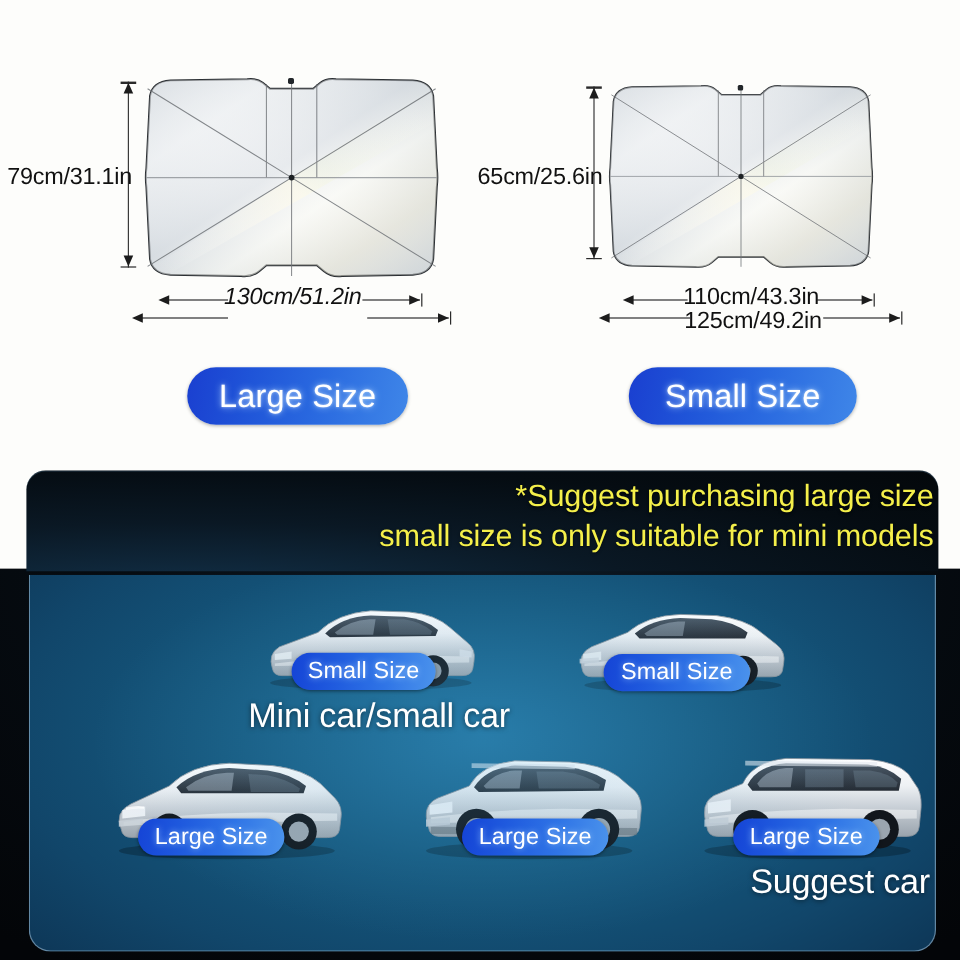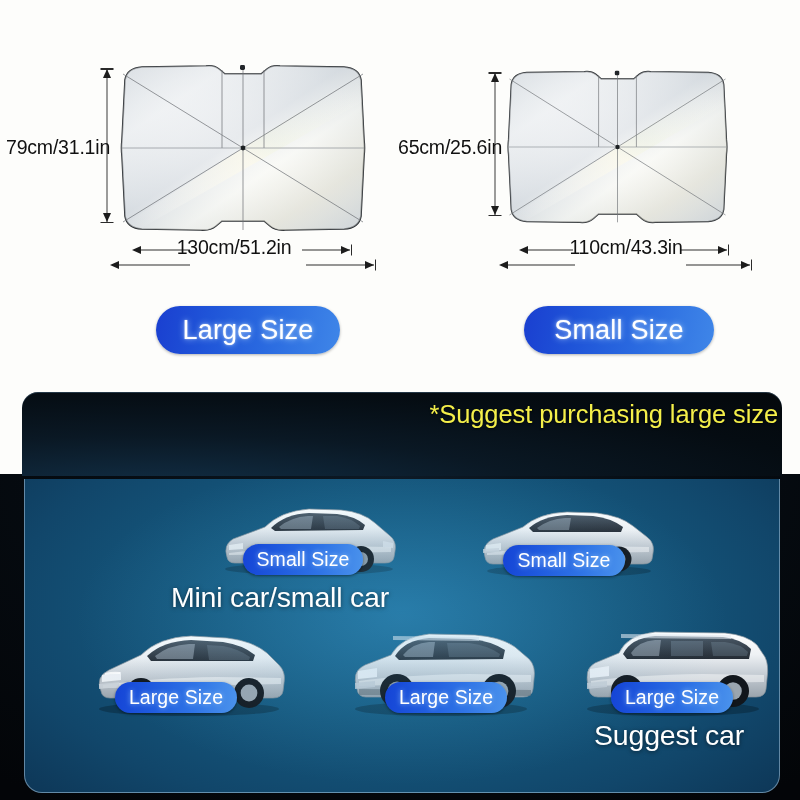--- a/index.html
+++ b/index.html
@@ -99,21 +99,21 @@
     position:absolute;display:flex;align-items:center;justify-content:center;
     height:31px;border-radius:16px;
     background:linear-gradient(96deg,#1544d6 0%,#1f5ade 30%,#2f74e6 65%,#4b93ec 100%);
     box-shadow:0 1px 3px rgba(0,0,0,.45);z-index:5;
   }
   .mini-badge span{
     color:#fff;font-size:19.5px;letter-spacing:.1px;
     text-shadow:0 0 5px rgba(170,215,255,.8);
   }
   .card-label{
-    position:absolute;width:100%;text-align:center;color:#fff;
+    position:absolute;width:100%;text-align:right;color:#fff;
     font-size:28.5px;letter-spacing:-.2px;white-space:nowrap;
     text-shadow:0 1px 4px rgba(0,0,0,.55);z-index:4;
   }
 </style>
 </head>
 <body>
 
 <div id="stage">
 
   <div class="top-section">
@@ -176,21 +176,21 @@
       </div>
       <div class="vdim-label" style="left:6px;top:136px;">79cm/31.1in</div>
 
       <div class="hdim" style="left:128px;top:244px;width:232px;">
         <div class="hline" style="left:6px;width:56px;"></div>
         <div class="hline" style="right:10px;width:48px;"></div>
         <div class="arw l" style="left:4px;"></div>
         <div class="arw r" style="right:10px;"></div>
         <div class="tick" style="right:8px;"></div>
       </div>
-      <div class="hdim-label" style="left:118px;top:236px;width:232px;">130cm/51.2in</div>
+      <div class="hdim-label" style="left:128px;top:236px;width:232px;font-style:italic;">130cm/51.2in</div>
 
       <div class="hdim" style="left:106px;top:259px;width:278px;">
         <div class="hline" style="left:6px;width:78px;"></div>
         <div class="hline" style="right:10px;width:68px;"></div>
         <div class="arw l" style="left:4px;"></div>
         <div class="arw r" style="right:10px;"></div>
         <div class="tick" style="right:8px;"></div>
       </div>
 
       <div class="size-badge" style="left:156px;top:306px;width:184px;height:48px;">
@@ -243,32 +243,34 @@
       </div>
       <div class="hdim-label" style="left:115px;top:236px;width:222px;">110cm/43.3in</div>
 
       <div class="hdim" style="left:95px;top:259px;width:265px;">
         <div class="hline" style="left:6px;width:74px;"></div>
         <div class="hline" style="right:10px;width:64px;"></div>
         <div class="arw l" style="left:4px;"></div>
         <div class="arw r" style="right:10px;"></div>
         <div class="tick" style="right:8px;"></div>
       </div>
+      <div class="hdim-label" style="left:95px;top:256px;width:265px;">125cm/49.2in</div>
 
       <div class="size-badge" style="left:124px;top:306px;width:190px;height:48px;">
         <span>Small Size</span>
       </div>
     </div>
   </div>
 
   <div class="dark-backdrop"></div>
 
   <div class="note-panel">
     <div class="note-text">
       <div>*Suggest purchasing large size</div>
+      <div>small size is only suitable for mini models</div>
     </div>
   </div>
 
   <div class="car-panel">
 
     <div class="card" style="left:110px;top:18px;width:290px;height:125px;">
       <div class="card-photo" style="left:78px;top:0px;">
         <svg class="car-svg" width="188" height="78" viewBox="0 0 188 78">
           <defs>
             <linearGradient id="bodyA" x1="0" y1="0" x2="0" y2="1">

